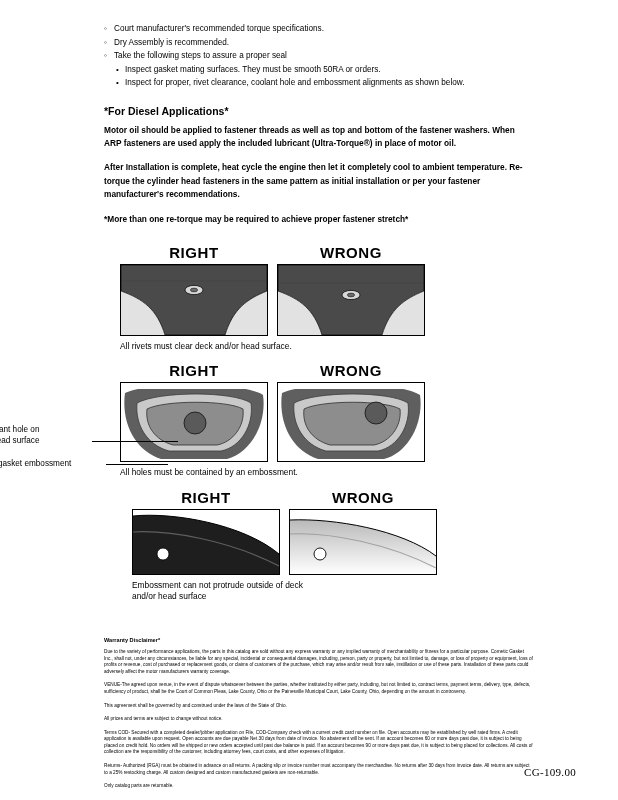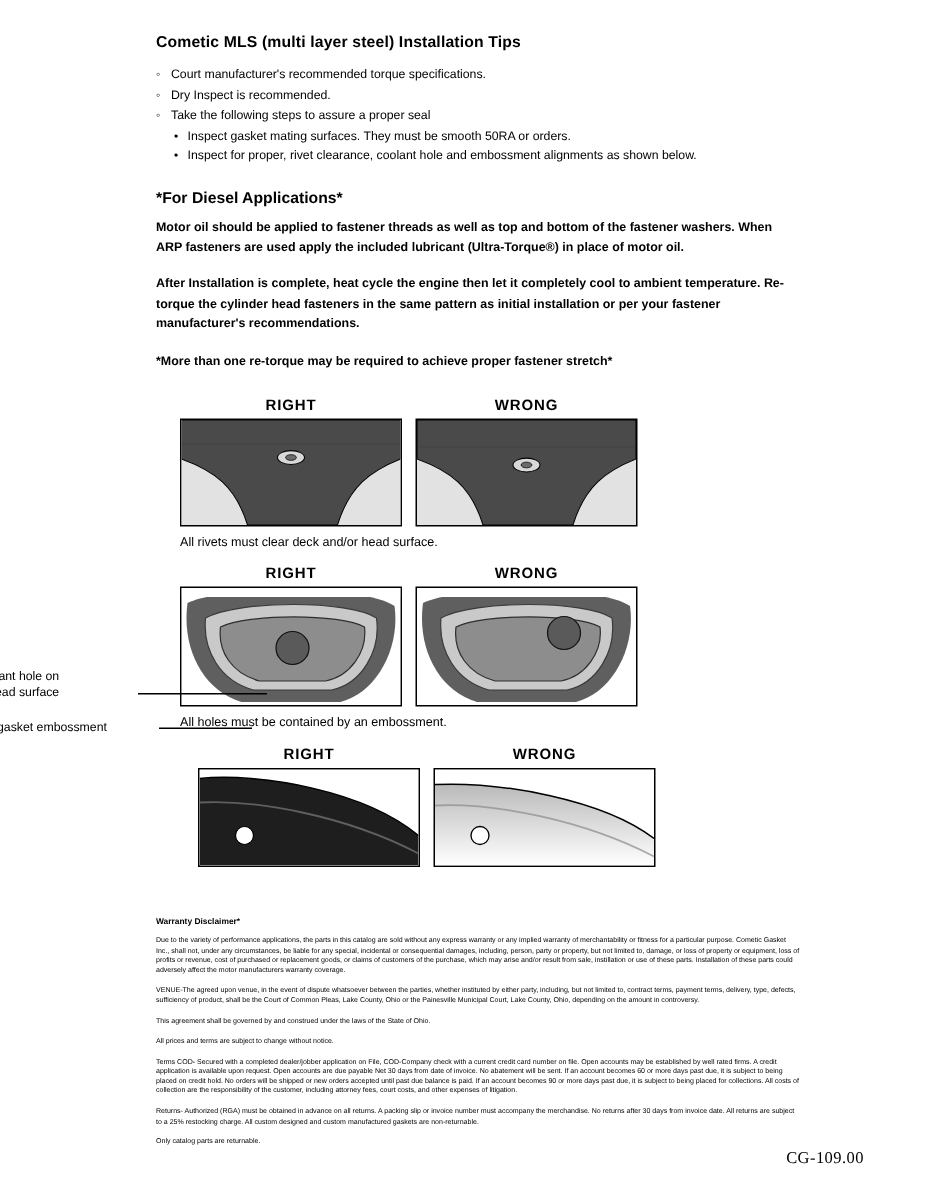--- a/index.html
+++ b/index.html
@@ -90,21 +90,21 @@
   }
   .figrow {
     display: flex;
     gap: 9px;
   }
   .figcol {
     width: 148px;
   }
   .figlabel {
     text-align: center;
-    font-size: 10px;
+    font-size: 15px;
     font-weight: bold;
     letter-spacing: 0.6px;
     margin-bottom: 3px;
   }
   .figbox {
     width: 148px;
     height: 72px;
     border: 1px solid #000;
     box-sizing: border-box;
     overflow: hidden;
@@ -157,25 +157,24 @@
     font-size: 11px;
     letter-spacing: 0.3px;
     font-family: Liberation Serif, serif;
   }
 </style>
 </head>
 <body>
 
 <div class="page">
 
-  <h1 class="title">Cometic MLS (multi layer steel) Installation Tips</h1>
 
   <ul class="bullets">
     <li>Court manufacturer's recommended torque specifications.</li>
-    <li>Dry Inspect is recommended.</li>
+    <li>Dry Assembly is recommended.</li>
     <li>Take the following steps to assure a proper seal</li>
   </ul>
   <ul class="subbullets">
     <li>Inspect gasket mating surfaces.  They must be smooth 50RA or orders.</li>
     <li>Inspect for proper, rivet clearance, coolant hole and embossment alignments as shown below.</li>
   </ul>
 
   <h2 class="subhead">*For Diesel Applications*</h2>
   <p class="body">Motor oil should be applied to fastener threads as well as top and bottom of the fastener washers. When ARP fasteners are used apply the included lubricant (Ultra-Torque®) in place of motor oil.</p>
   <p class="body">After Installation is complete, heat cycle the engine then let it completely cool to ambient temperature. Re-torque the cylinder head fasteners in the same pattern as initial installation or per your fastener manufacturer's recommendations.</p>
@@ -294,20 +293,24 @@
             </defs>
             <rect x="0" y="0" width="146" height="64" fill="#ffffff"></rect>
             <path d="M0,10 C44,8 112,20 146,46 V64 H0 Z" fill="url(#g3)"></path>
             <path d="M0,10 C44,8 112,20 146,46" fill="none" stroke="#000" stroke-width="1"></path>
             <path d="M0,24 C40,22 100,34 146,58" fill="none" stroke="#8a8a8a" stroke-width="1.2" opacity="0.7"></path>
             <circle cx="30" cy="44" r="6" fill="#ffffff" stroke="#000" stroke-width="0.9"></circle>
           </svg>
         </div>
       </div>
     </div>
+    <div class="figcaption indent" style="margin-left:12px;">
+      <span>Embossment can not protrude outside of deck</span><br>
+      <span>and/or head surface</span>
+    </div>
 
   </div>
 
   <div class="warranty">
     <h3>Warranty Disclaimer*</h3>
     <p>Due to the variety of performance applications, the parts in this catalog are sold without any express warranty or any implied warranty of merchantability or fitness for a particular purpose.  Cometic Gasket Inc., shall not, under any circumstances, be liable for any special, incidental or consequential damages, including, person, party or property, but not limited to, damage, or loss of property or equipment, loss of profits or revenue, cost of purchased or replacement goods, or claims of customers of the purchase, which may arise and/or result from sale, instillation or use of these parts.  Installation of these parts could adversely affect the motor manufacturers warranty coverage.</p>
     <p>VENUE-The agreed upon venue, in the event of dispute whatsoever between the parties, whether instituted by either party, including, but not limited to, contract terms, payment terms, delivery, type, defects, sufficiency of product, shall be the Court of Common Pleas, Lake County, Ohio or the Painesville Municipal Court, Lake County, Ohio, depending on the amount in controversy.</p>
     <p>This agreement shall be governed by and construed under the laws of the State of Ohio.</p>
     <p>All prices and terms are subject to change without notice.</p>
     <p>Terms COD- Secured with a completed dealer/jobber application on File, COD-Company check with a current credit card number on file.  Open accounts may be established by well rated firms.  A credit application is available upon request.  Open accounts are due payable Net 30 days from date of invoice.  No abatement will be sent.  If an account becomes 60 or more days past due, it is subject to being placed on credit hold.  No orders will be shipped or new orders accepted until past due balance is paid.  If an account becomes 90 or more days past due, it is subject to being placed for collections.  All costs of collection are the responsibility of the customer, including attorney fees, court costs, and other expenses of litigation.</p>

